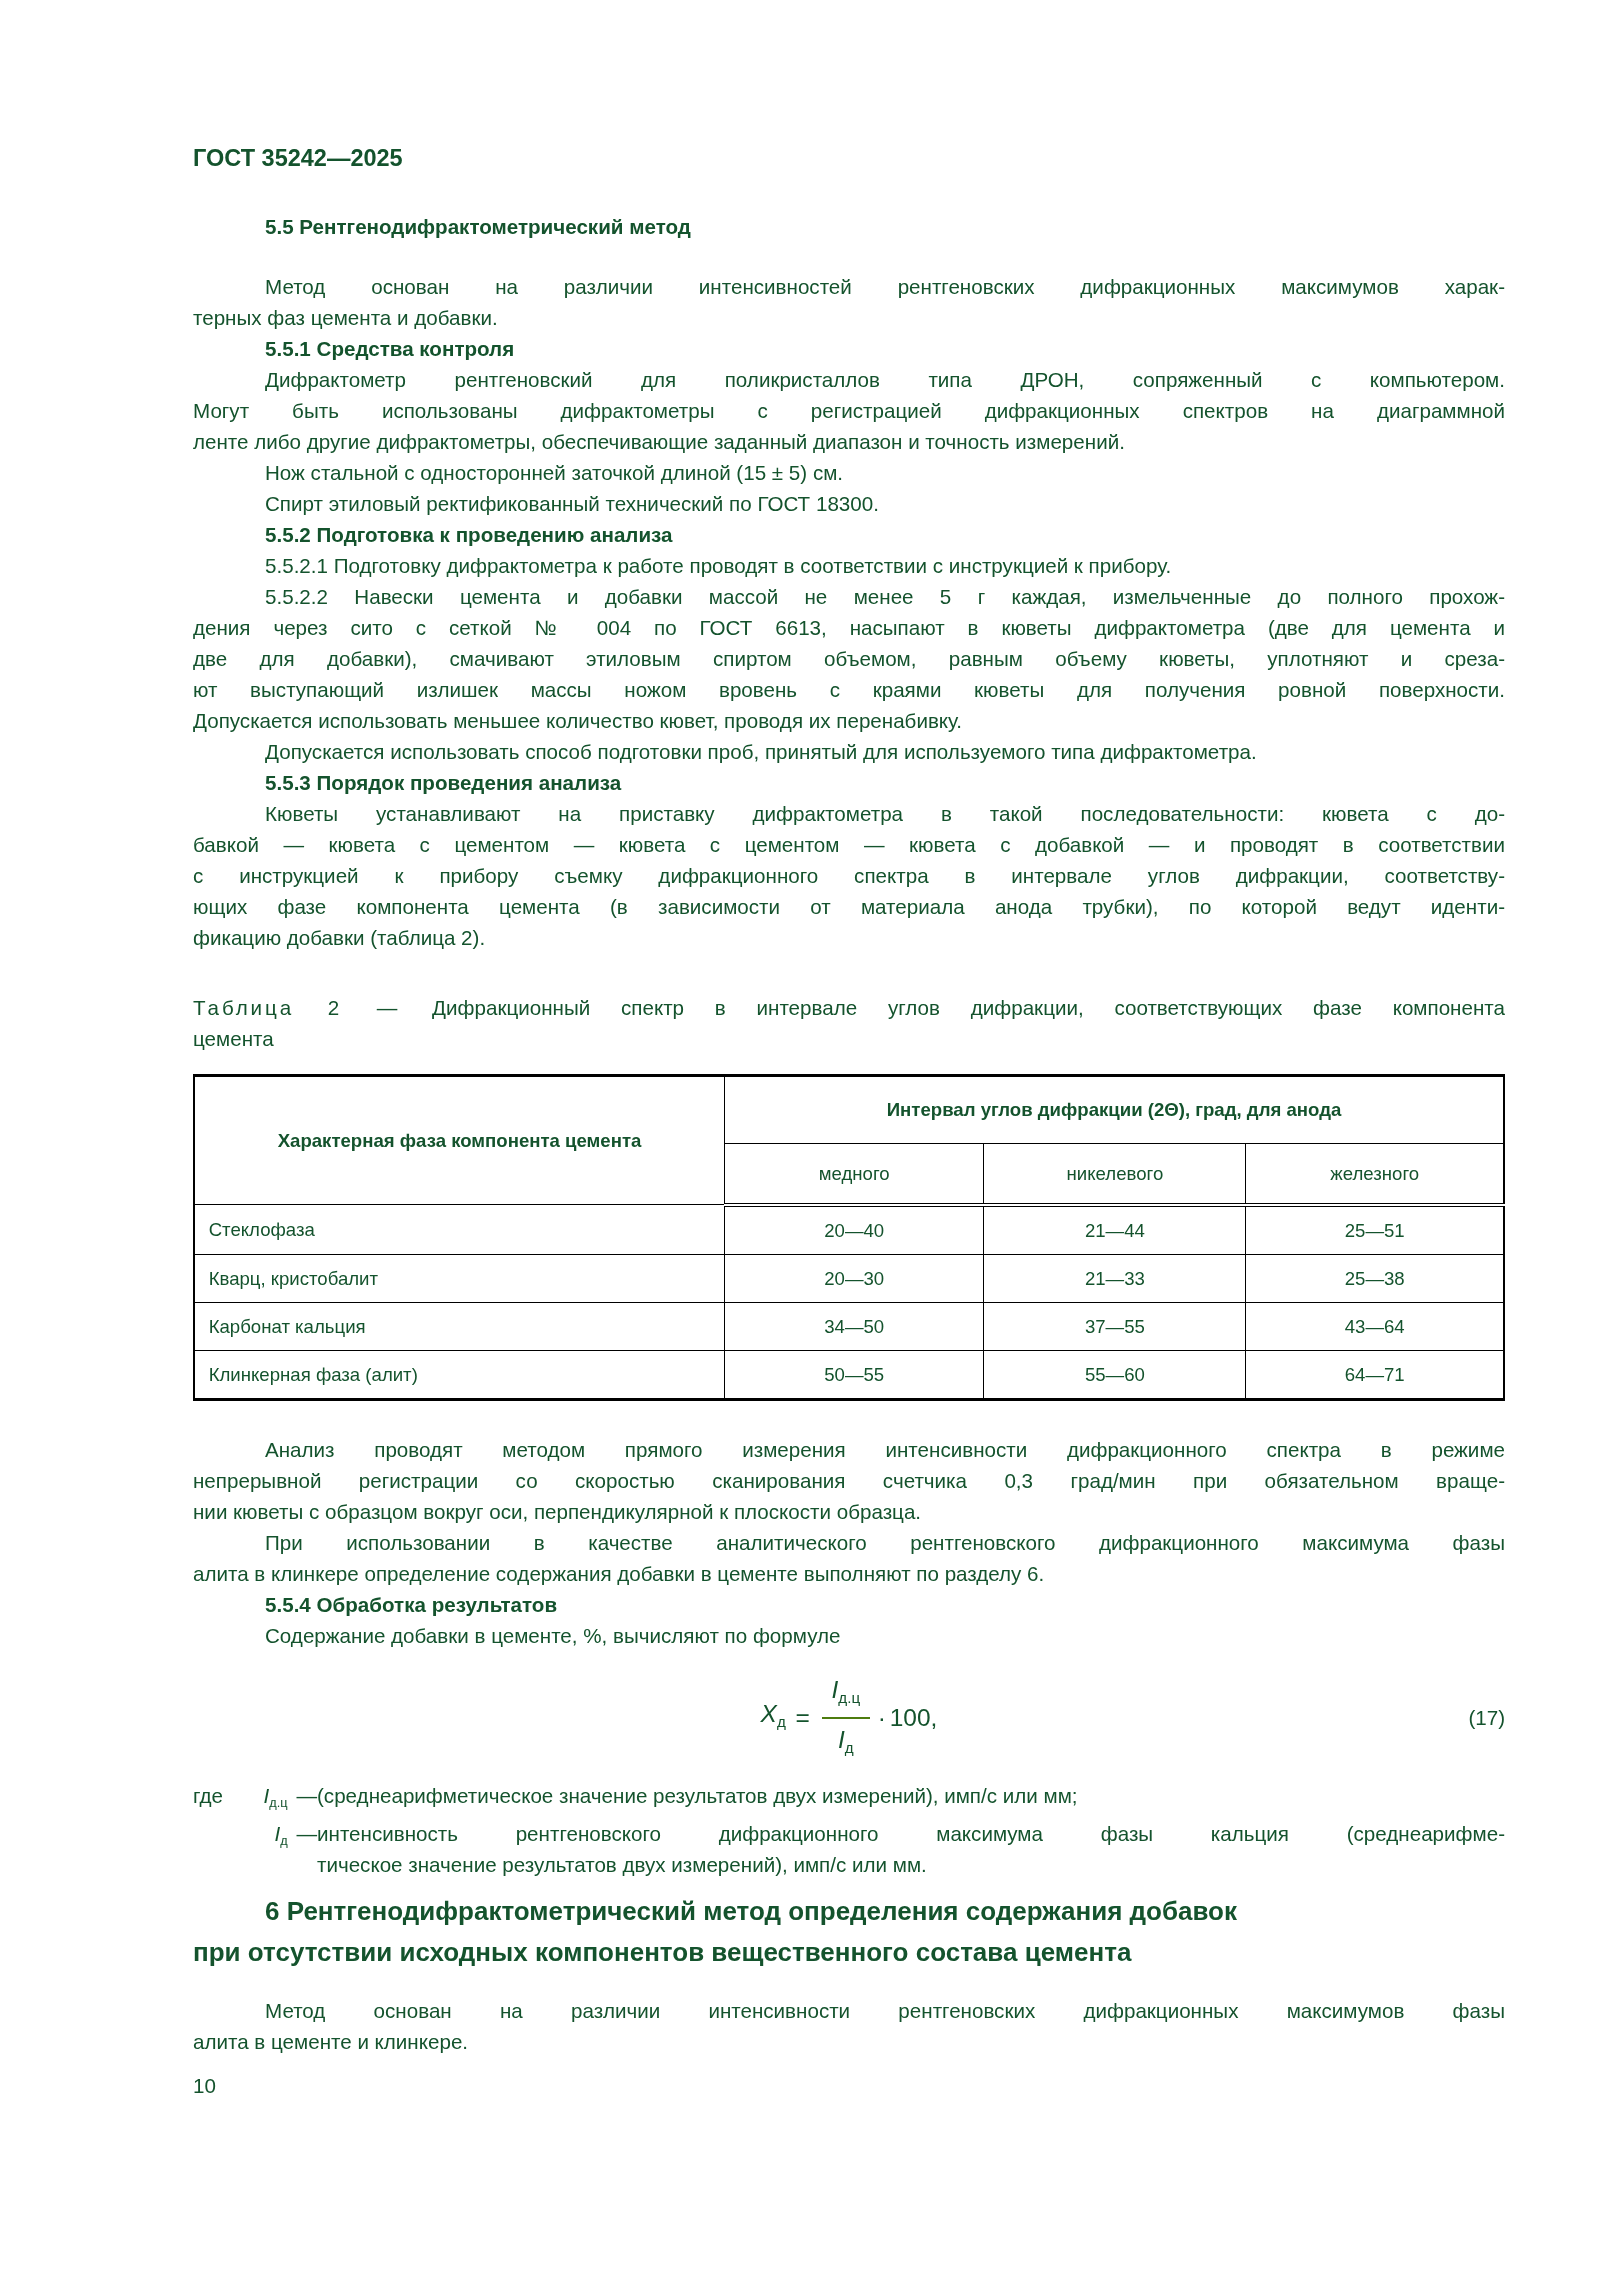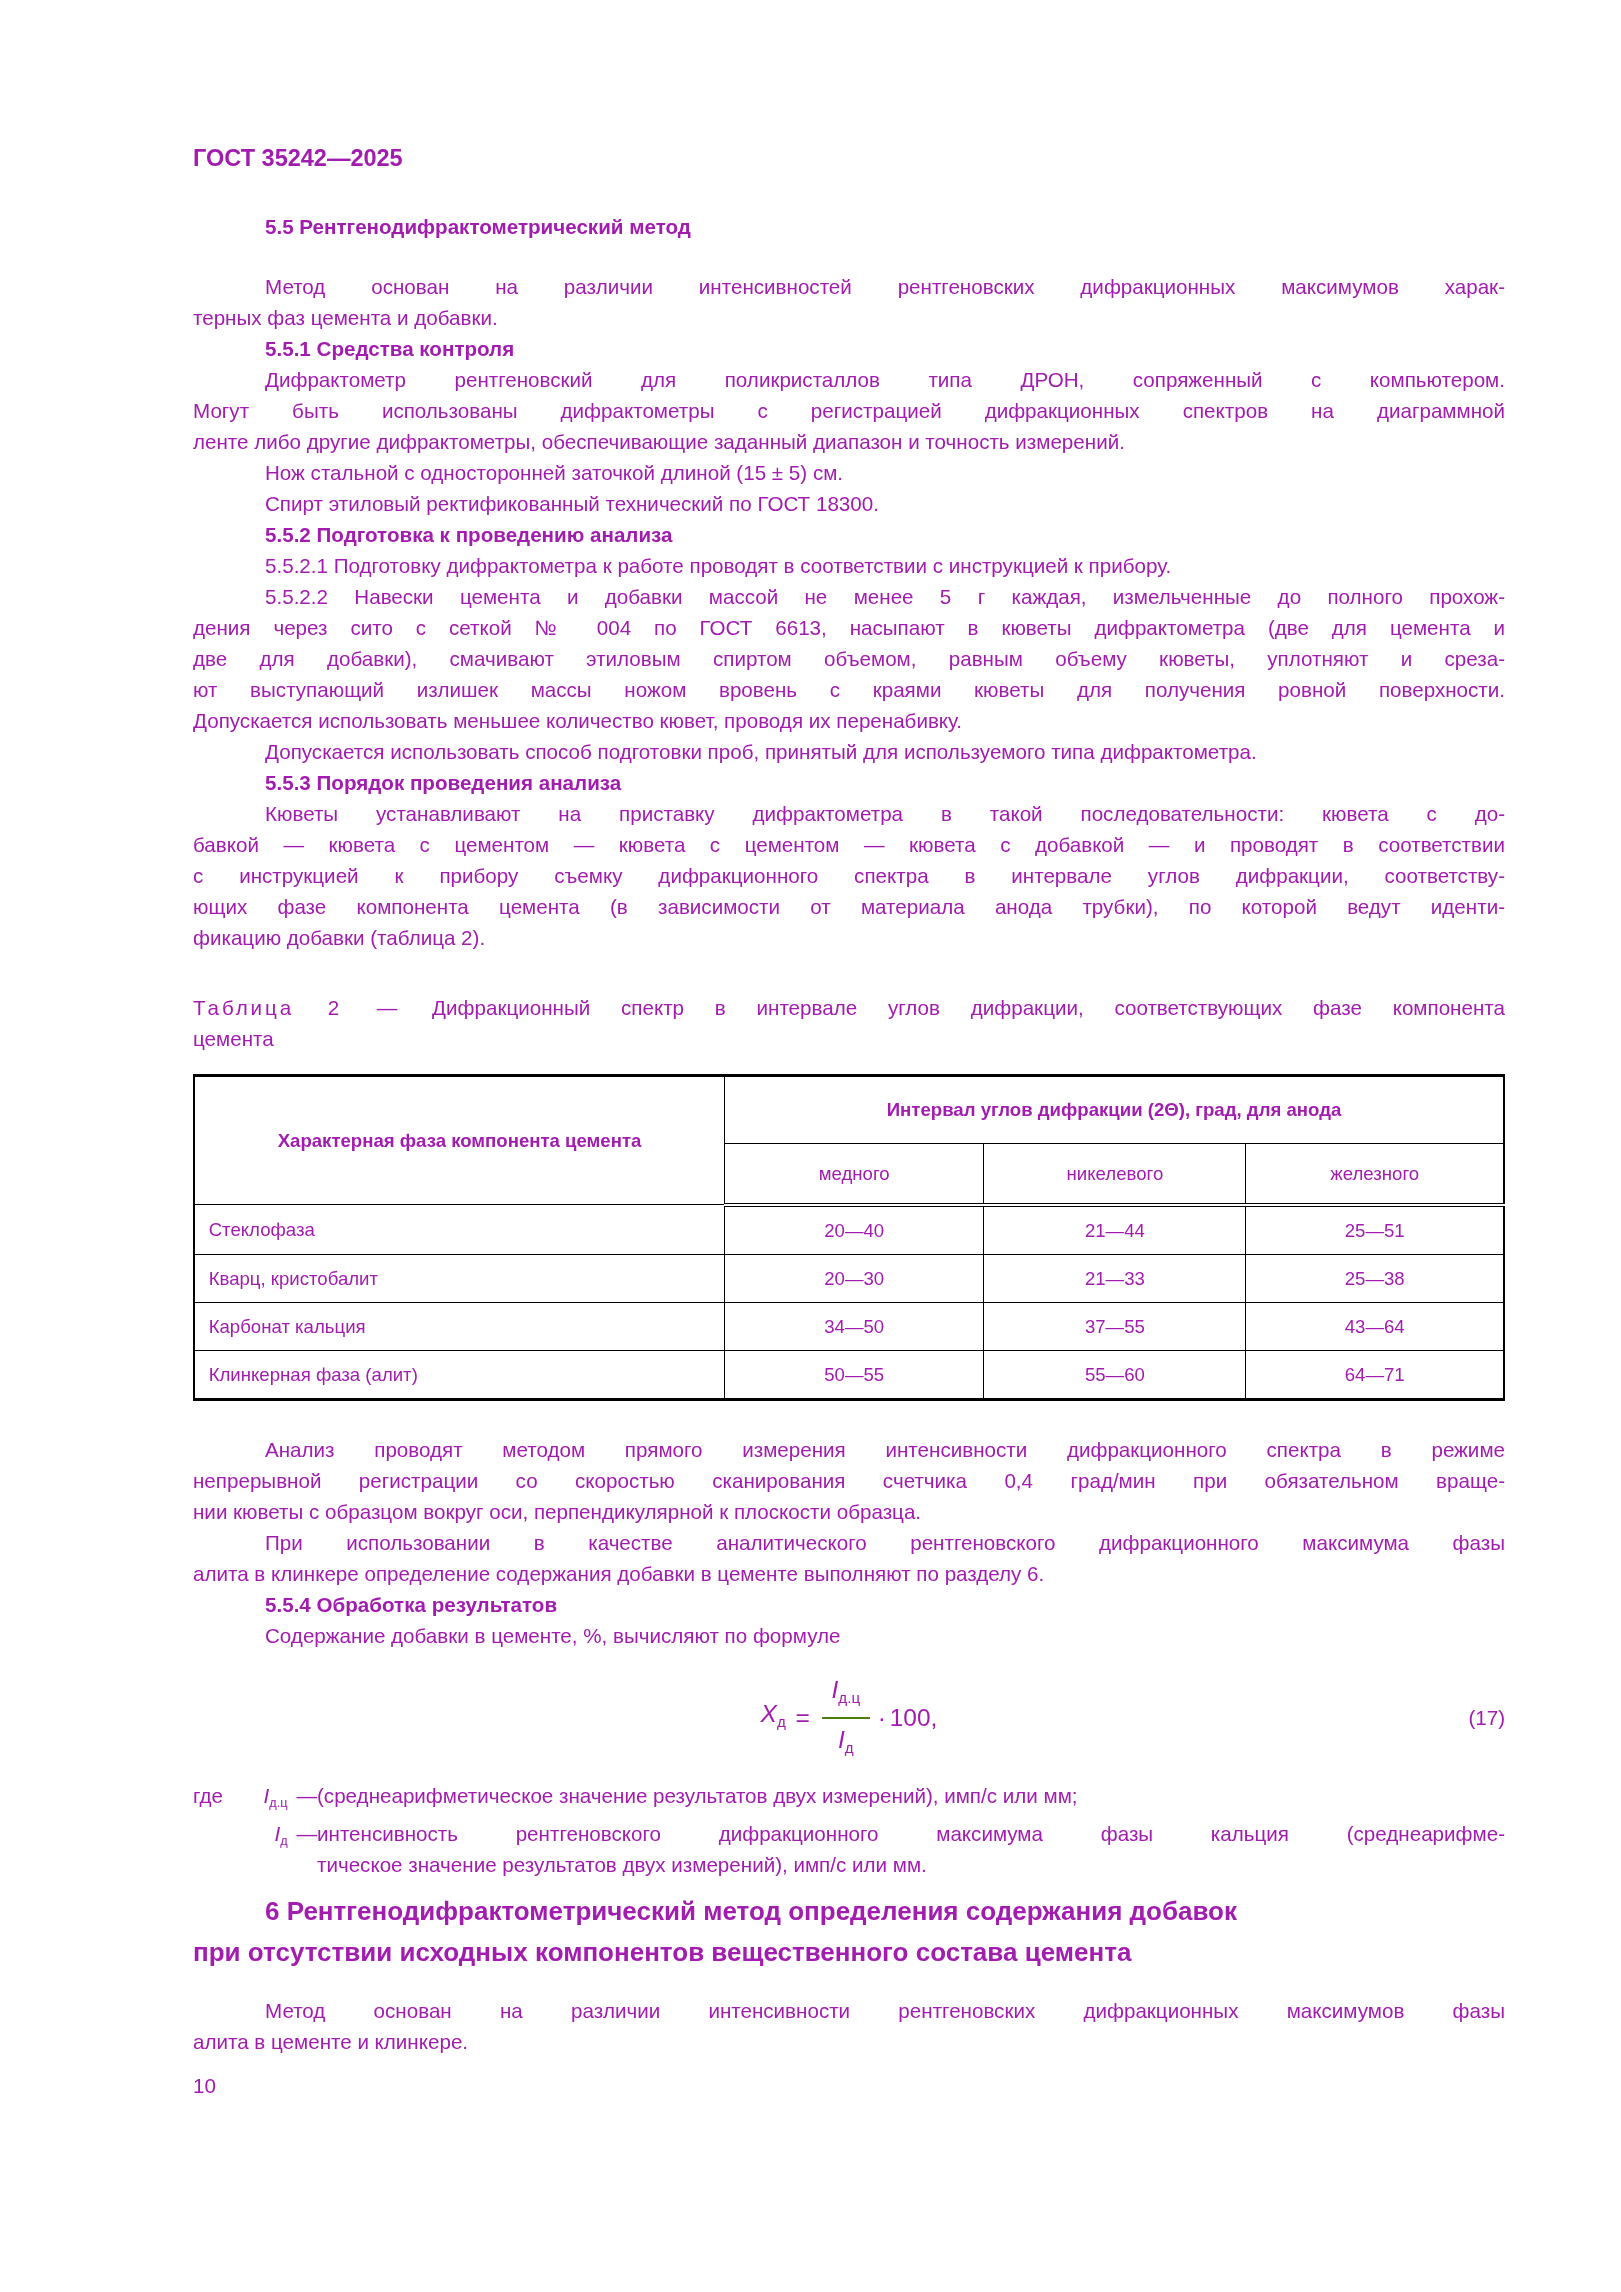--- a/index.html
+++ b/index.html
@@ -1,19 +1,19 @@
 <!DOCTYPE html>
 <html lang="ru"><head>
 <meta charset="utf-8">
 <style>
   html,body { margin:0; padding:0; background:#ffffff; }
   .page {
     position:relative;
     width:1621px; height:2293px;
-    background:#ffffff; color:#a21caf;
+    background:#ffffff; color:#14532d;
     font-family:"Liberation Sans", sans-serif;
     font-size:20.6px; line-height:31px;
     overflow:hidden;
   }
   .content { position:absolute; left:193px; top:143px; width:1312px; }
 
   .running-header { font-weight:bold; font-size:23.5px; }
 
   .sec-title { font-weight:bold; margin-top:37px; padding-left:72px; }
   .sub-h { font-weight:bold; padding-left:72px; }
@@ -168,21 +168,21 @@
             <td class="phase-cell">Клинкерная фаза (алит)</td>
             <td>50—55</td>
             <td>55—60</td>
             <td>64—71</td>
           </tr>
         </tbody>
     </table>
 
     <div class="p p-ind p9">
         <div class="ln">Анализ проводят методом прямого измерения интенсивности дифракционного спектра в режиме</div>
-        <div class="ln">непрерывной регистрации со скоростью сканирования счетчика 0,4 град/мин при обязательном враще-</div>
+        <div class="ln">непрерывной регистрации со скоростью сканирования счетчика 0,3 град/мин при обязательном враще-</div>
         <div class="ln ln-last">нии кюветы с образцом вокруг оси, перпендикулярной к плоскости образца.</div>
       </div>
     <div class="p p-ind">
         <div class="ln">При использовании в качестве аналитического рентгеновского дифракционного максимума фазы</div>
         <div class="ln ln-last">алита в клинкере определение содержания добавки в цементе выполняют по разделу 6.</div>
       </div>
     <div class="sub-h">5.5.4 Обработка результатов</div>
     <div class="p p-ind">
         <div class="ln ln-last">Содержание добавки в цементе, %, вычисляют по формуле</div>
       </div>

